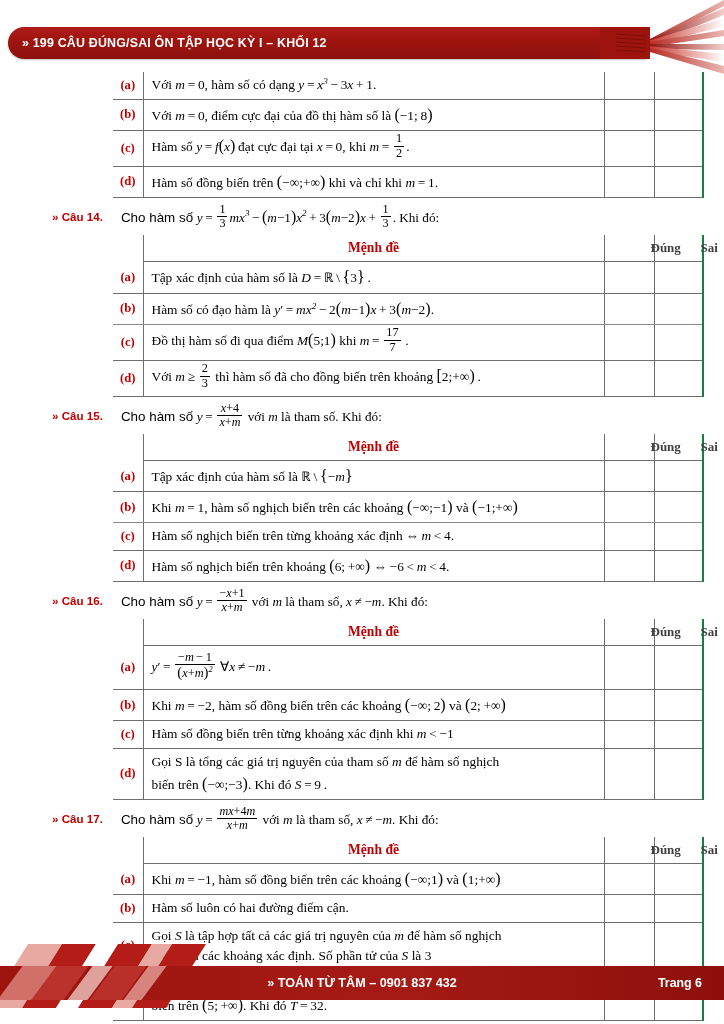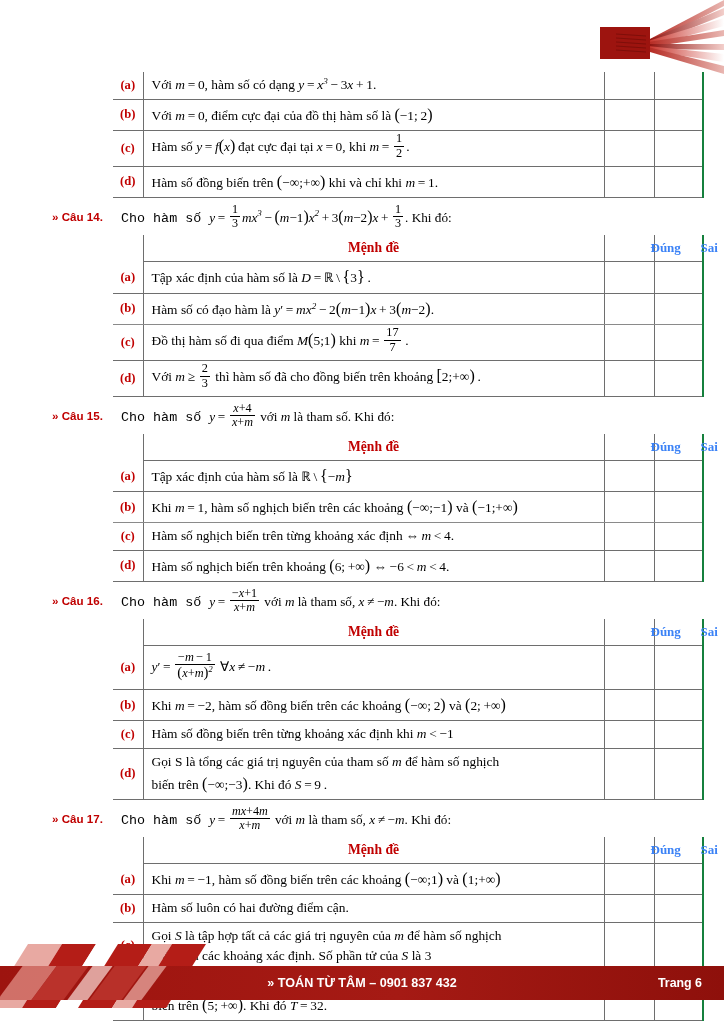--- a/index.html
+++ b/index.html
@@ -45,21 +45,21 @@
     line-height: 1.45;
     white-space: nowrap;
   }
   .qnum {
     color: #c00000;
     font-family: "Liberation Sans", "DejaVu Sans", sans-serif;
     font-weight: bold;
     font-size: 11.6px;
     margin-right: 18px;
   }
-  .qtext { font-family:Liberation Mono, monospace; font-size:13.4px;text-align:right; }
+  .qtext { font-family:Liberation Sans, sans-serif; font-size:13.4px;text-align:right; }
 
   
   table.mtable {
     border-collapse: collapse;
     margin: 0 0 0 113px;
     width: 590px;
     table-layout: fixed;
   }
   table.mtable col.c-lab { width: 30px; }
   table.mtable col.c-stm { width: 461px; }
@@ -92,21 +92,21 @@
     text-align: center;
     color: #c00000;
     font-weight: bold;
     font-size: 13.6px;
     border-bottom: 1px solid #6e6e6e;
     border-left: none;
     margin-left: 40px;
   }
   table.mtable th.h-dung, table.mtable th.h-sai {
     text-align: center;
-    color: #3b82f6;
+    color: #404040;
     font-weight: bold;
     font-size: 13px;
     border-bottom: 1px solid #6e6e6e;
     border-left: none;
     padding-left: 46px;
   }
   table.mtable th.h-sai, table.mtable td.sai { border-right: 2px solid #15803d; }
   table.mtable tr.thick td { border-bottom: 1.9px solid #8a8a8a; }
   table.mtable tr:last-child td { border-bottom: 1px solid #6e6e6e; }
 
@@ -150,20 +150,23 @@
     font-weight:bold; font-size:12.4px;
   }
   .footer-deco { position:absolute; left:0; bottom:0; width:300px; height:64px; overflow:hidden; }
 </style>
 </head>
 <body>
 
 <div class="page">
 
   <div class="header-wrap">
+    <div class="header-bar">
+      <span class="header-title">» 199 CÂU ĐÚNG/SAI ÔN TẬP HỌC KỲ I – KHỐI 12</span>
+    </div>
     <div class="header-deco">
       <svg width="124" height="78" viewBox="0 0 124 78">
         <defs>
           <linearGradient id="hg1" x1="0" y1="0" x2="1" y2="0">
             <stop offset="0%" stop-color="#8d100c"></stop>
               <stop offset="100%" stop-color="#f3cfcb"></stop>
           </linearGradient>
           <linearGradient id="hg2" x1="0" y1="0" x2="1" y2="0">
             <stop offset="0%" stop-color="#b42820"></stop>
               <stop offset="100%" stop-color="#e9b7b2"></stop>
@@ -206,21 +209,21 @@
           <td class="lab">(a)</td>
           <td class="stm">
             <span class="mr">Với&nbsp;</span><span class="mi">m</span><span class="mr"> = 0</span><span class="mr">, hàm số có dạng&nbsp;</span><span class="mi">y</span><span class="mr"> = </span><span class="mi">x</span><sup class="ex">3</sup><span class="mr"> − 3</span><span class="mi">x</span><span class="mr"> + 1.</span>
           </td>
           <td class="mark"></td>
           <td class="mark sai"></td>
         </tr>
         <tr>
           <td class="lab">(b)</td>
           <td class="stm">
-            <span class="mr">Với&nbsp;</span><span class="mi">m</span><span class="mr"> = 0</span><span class="mr">, điểm cực đại của đồ thị hàm số là&nbsp;</span><span class="par">(</span><span class="mr">−1; 2</span><span class="par">)</span>
+            <span class="mr">Với&nbsp;</span><span class="mi">m</span><span class="mr"> = 0</span><span class="mr">, điểm cực đại của đồ thị hàm số là&nbsp;</span><span class="par">(</span><span class="mr">−1; 8</span><span class="par">)</span>
           </td>
           <td class="mark"></td>
           <td class="mark sai"></td>
         </tr>
         <tr class="tall">
           <td class="lab">(c)</td>
           <td class="stm">
             <span class="mr">Hàm số&nbsp;</span><span class="mi">y</span><span class="mr"> = </span><span class="mi">f</span><span class="par">(</span><span class="mi">x</span><span class="par">)</span><span class="mr"> đạt cực đại tại&nbsp;</span><span class="mi">x</span><span class="mr"> = 0, khi&nbsp;</span><span class="mi">m</span><span class="mr"> = </span><span class="frac"><span class="num">1</span><span class="den">2</span></span><span class="mr">.</span>
           </td>
           <td class="mark"></td>

